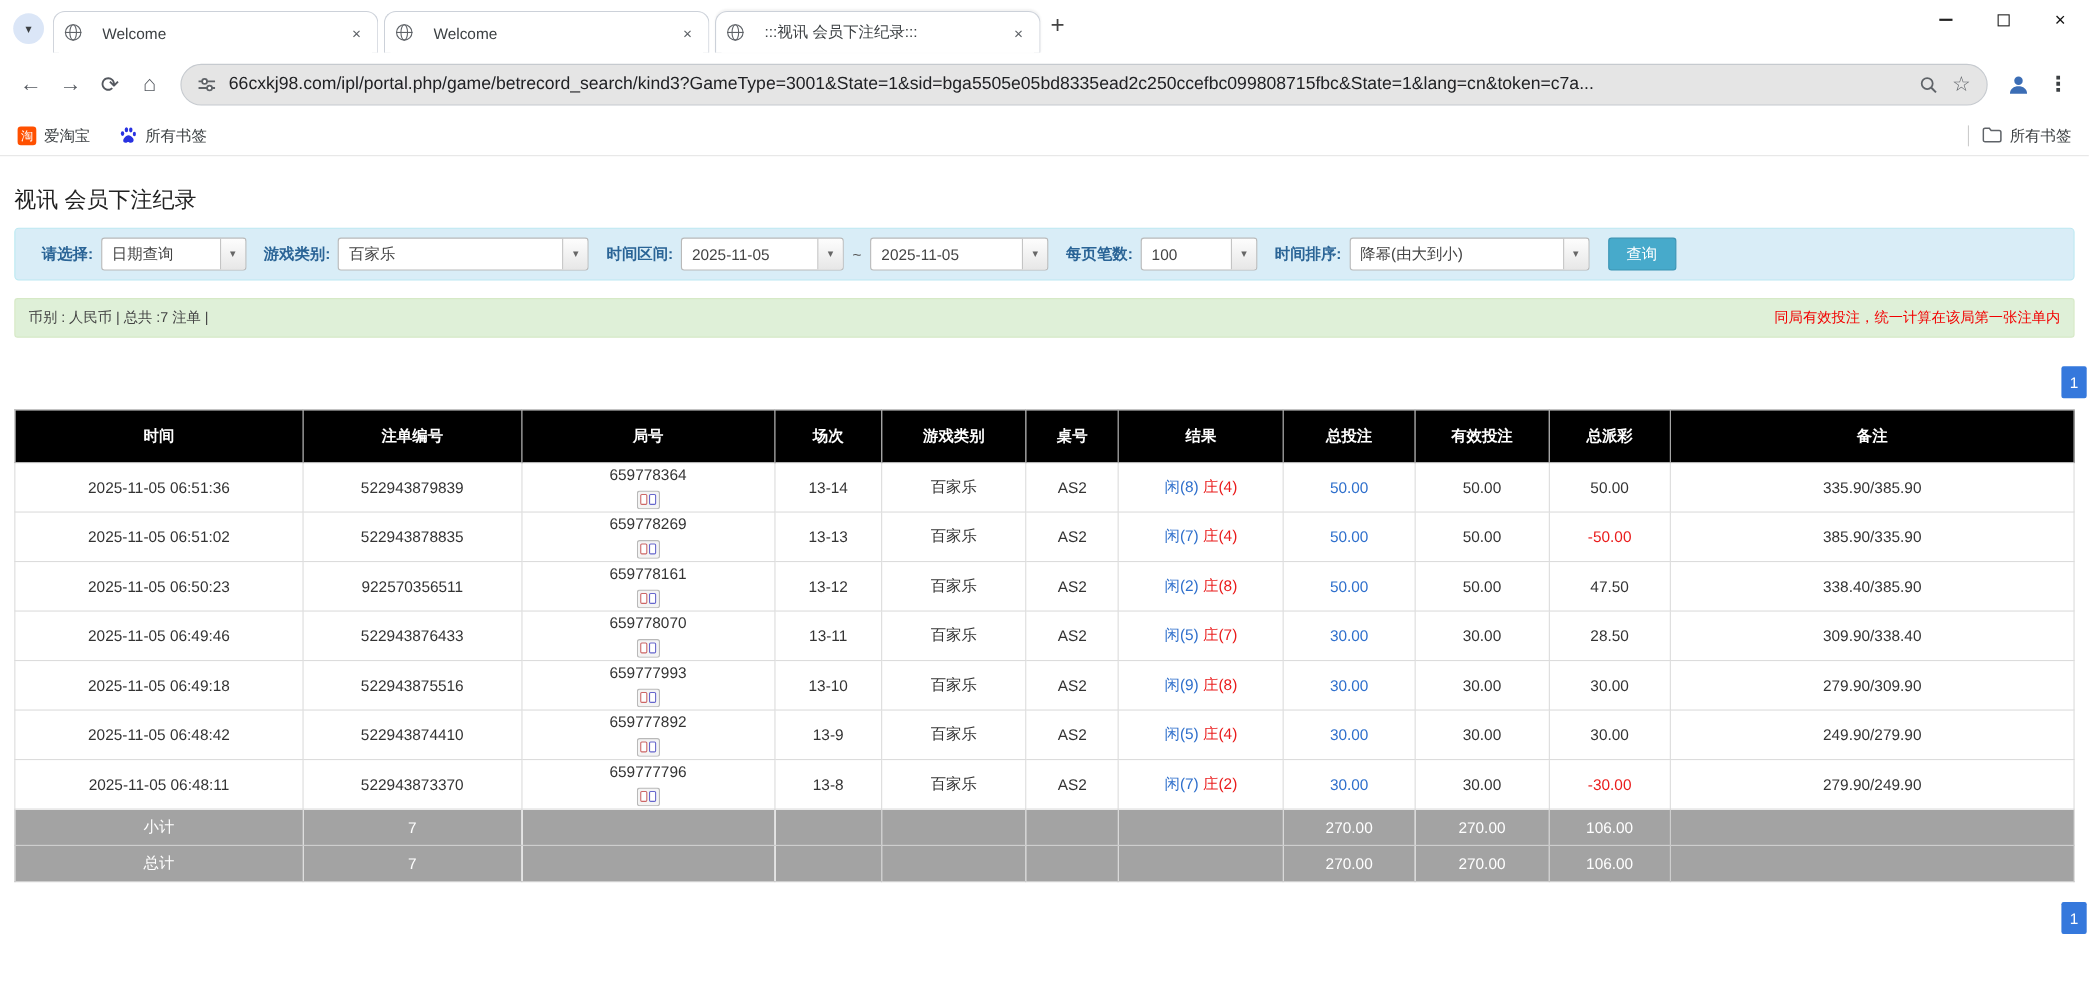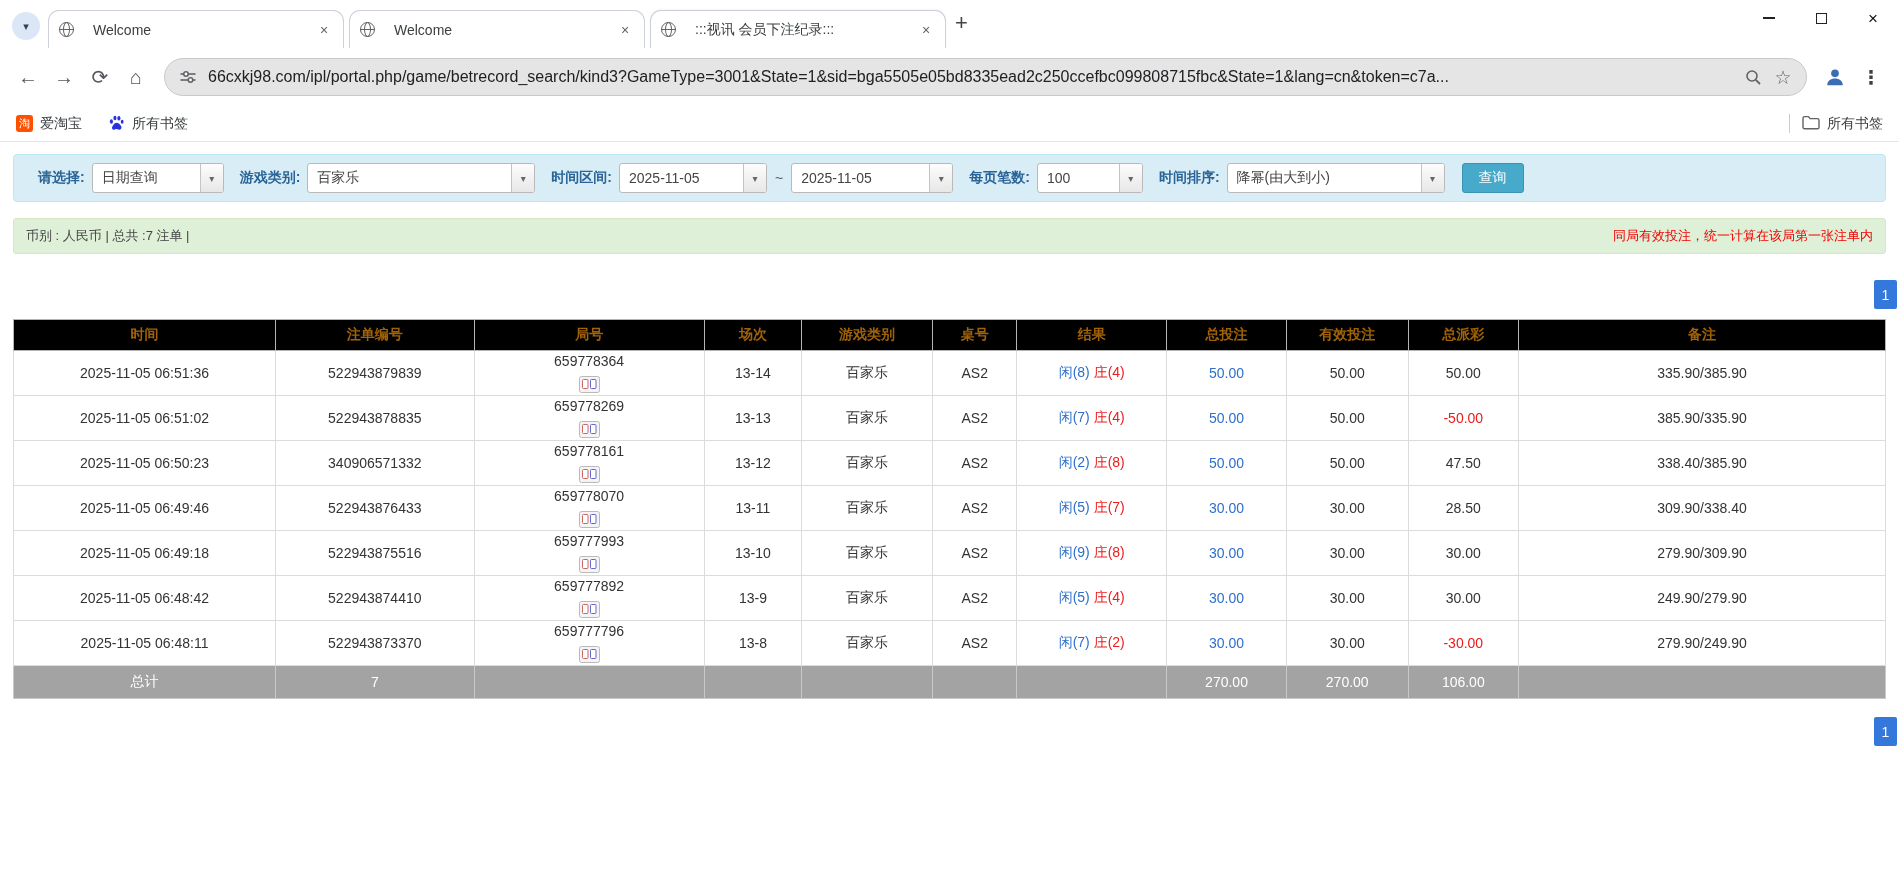--- a/index.html
+++ b/index.html
@@ -70,21 +70,21 @@
   .summary-left { color: #444; }
   .summary-right { color: #f20000; }
 
   .pager-row { display: flex; justify-content: flex-end; margin-right: -11px; }
   .pager-row.top { margin-top: 26px; }
   .pager-row.bottom { margin-top: 18px; }
   .pager { min-width: 23px; height: 29px; background: #3578dc; color: #fff; border-radius: 2px;
     display: flex; align-items: center; justify-content: center; font-size: 14px; padding: 0 6px; cursor: pointer; }
 
   .bet-table { width: 100%; border-collapse: collapse; margin-top: 10px; table-layout: fixed; }
-  .bet-table th { background: #000; color: #a16207; font-size: 14px; font-weight: bold; height: 31px;
+  .bet-table th { background: #000; color: #ffffff; font-size: 14px; font-weight: bold; height: 48px;
     border: 1px solid #b5b5b5; text-align: center; }
   .bet-table td { background: #fff; height: 45px; font-size: 14px; color: #333; text-align: center;
     border: 1px solid #dcdcdc; overflow: hidden; white-space: nowrap; }
   .c1 { width: 14.0%; } .c2 { width: 10.6%; } .c3 { width: 12.3%; } .c4 { width: 5.2%; }
   .c5 { width: 7.0%; } .c6 { width: 4.5%; } .c7 { width: 8.0%; } .c8 { width: 6.4%; }
   .c9 { width: 6.5%; } .c10 { width: 5.9%; } .c11 { width: 19.6%; }
   .round-wrap { display: inline-flex; align-items: center; gap: 7px; flex-direction: column; }
   .card-icon { display: inline-flex; cursor: pointer; }
   .player { color: #2e6fcc; }
   .banker { color: #ea1c1c; }
@@ -194,20 +194,21 @@
             <path d="M1 3.2c0-.9.7-1.6 1.6-1.6h3.9l1.6 2h7.3c.9 0 1.6.7 1.6 1.6v7c0 .9-.7 1.6-1.6 1.6H2.6c-.9 0-1.6-.7-1.6-1.6z" fill="none" stroke="#5f6368" stroke-width="1.4"></path>
           </svg>
       </span>
       <span>所有书签</span>
     </div>
   </div>
 </div>
 
 <div class="content">
 
+  <h1 class="page-title">视讯 会员下注纪录</h1>
 
   <div class="filterbar">
     <span class="flabel first">请选择:</span>
     <div class="combo w-qtype">
       <span class="combo-text">日期查询</span>
       <span class="combo-arrow">▾</span>
     </div>
 
     <span class="flabel">游戏类别:</span>
     <div class="combo w-game">
@@ -329,21 +330,21 @@
       <span class="player">闲(7)</span>
       <span class="banker">庄(4)</span>
     </td>
     <td class="bet-link">50.00</td>
     <td>50.00</td>
     <td class="neg">-50.00</td>
     <td>385.90/335.90</td>
   </tr>
         <tr>
     <td>2025-11-05 06:50:23</td>
-    <td>340906571332</td>
+    <td>922570356511</td>
     <td>
       <span class="round-wrap">
         <span>659778161</span>
         <span class="card-icon">
           <svg width="21" height="17" viewBox="0 0 21 17">
                   <rect x="0.5" y="0.5" width="20" height="16" rx="2" fill="#f4f4f4" stroke="#b9b9b9"></rect>
                   <rect x="3.5" y="3.5" width="5.5" height="9" rx="1" fill="#fff" stroke="#cc6666"></rect>
                   <rect x="11.5" y="3.5" width="5.5" height="9" rx="1" fill="#fff" stroke="#6666cc"></rect>
                 </svg>
         </span>
@@ -465,32 +466,45 @@
       <span class="banker">庄(2)</span>
     </td>
     <td class="bet-link">30.00</td>
     <td>30.00</td>
     <td class="neg">-30.00</td>
     <td>279.90/249.90</td>
   </tr>
       </tbody>
     <tfoot>
       <tr class="tfoot-row">
-        <td>总计</td>
+        <td>小计</td>
         <td>7</td>
         <td></td>
         <td></td>
         <td></td>
         <td></td>
         <td></td>
         <td>270.00</td>
         <td>270.00</td>
         <td>106.00</td>
         <td></td>
       </tr>
+      <tr class="tfoot-row">
+        <td>总计</td>
+        <td>7</td>
+        <td></td>
+        <td></td>
+        <td></td>
+        <td></td>
+        <td></td>
+        <td>270.00</td>
+        <td>270.00</td>
+        <td>106.00</td>
+        <td></td>
+      </tr>
     </tfoot>
   </table>
 
   <div class="pager-row bottom">
     <div class="pager">1</div>
   </div>
 
 </div>
 
 </body></html>

